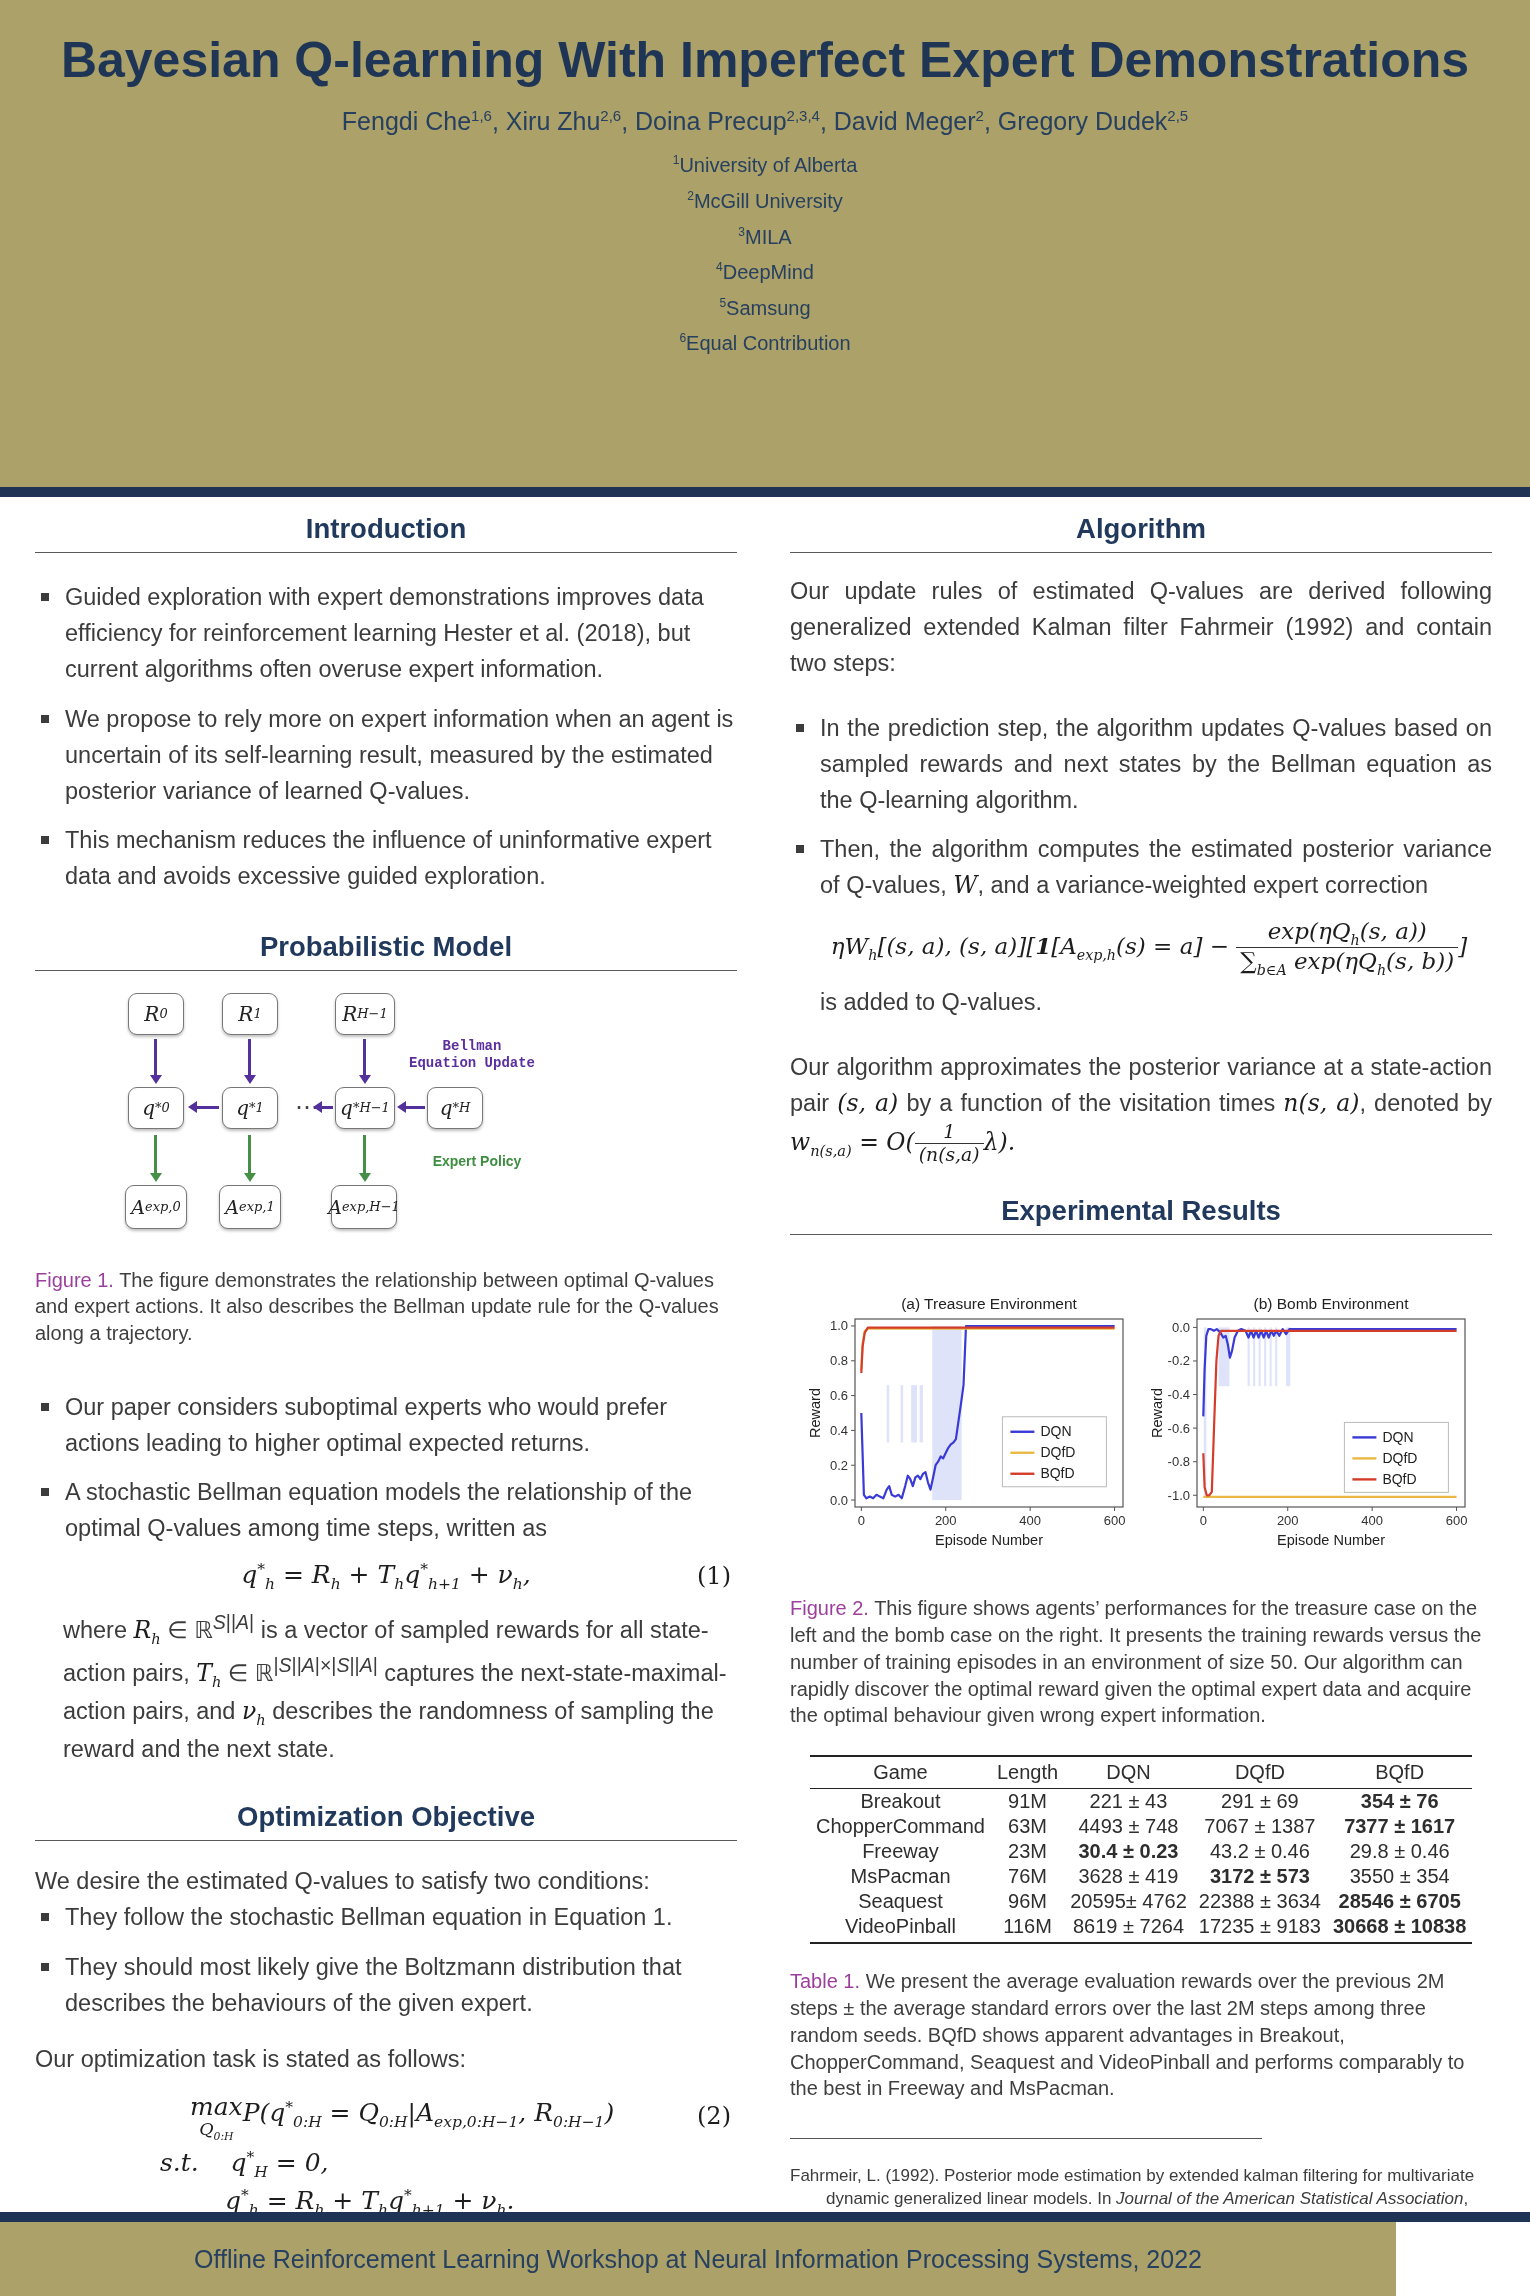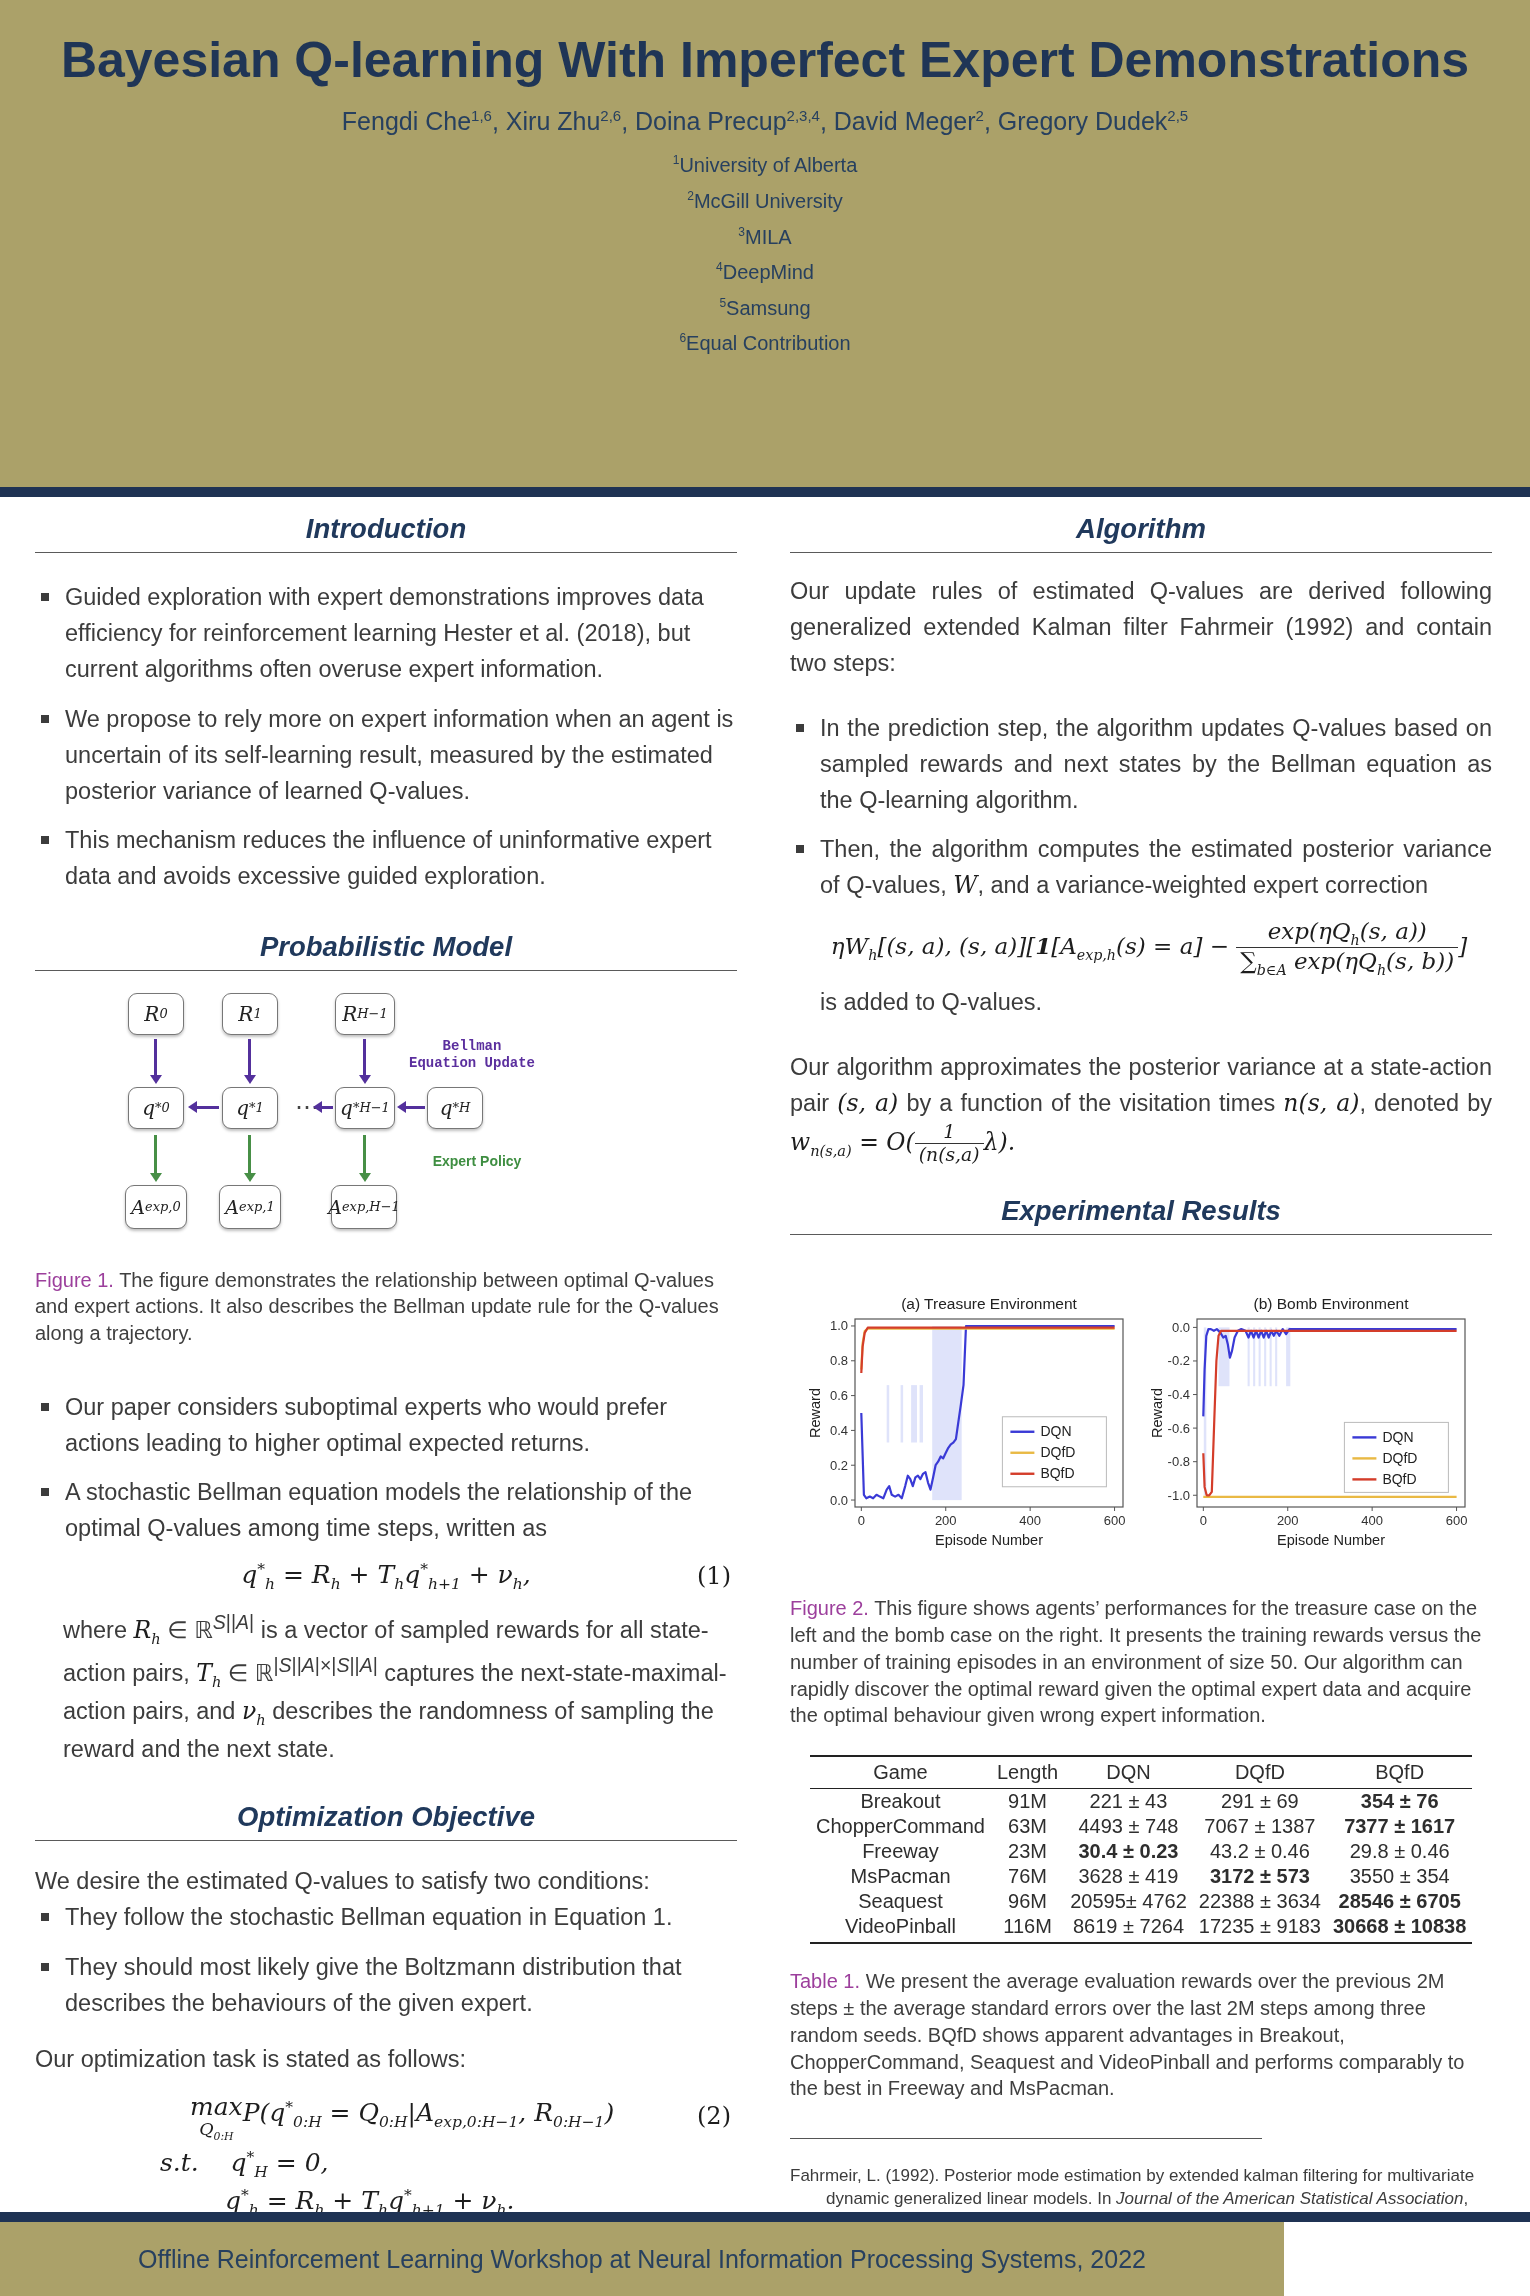--- a/index.html
+++ b/index.html
@@ -11,21 +11,21 @@
   .authors{margin-top:16px;font-size:25px;color:#27405f;}
   .authors sup{font-size:15px;}
   .affils{margin-top:12px;font-size:20px;line-height:1.78;color:#27405f;}
   .affils sup{font-size:12px;}
   .navy-bar{position:absolute;left:0;width:1530px;height:10px;background:#1f3354;}
   .bar-top{top:487px;} .bar-bottom{top:2212px;}
   
   .col{position:absolute;top:497px;height:1715px;overflow:hidden;}
   .col-left{left:35px;width:702px;}
   .col-right{left:790px;width:702px;}
-  h2.sec{font-size:27.5px;font-weight:700;color:#20395c;text-align:center;margin:0;font-style:italic;}
+  h2.sec{font-size:27.5px;font-weight:700;color:#20395c;text-align:center;margin:0;}
   .rule{border:none;border-top:1.8px solid #5a5a5a;margin:7px 0 0 0;}
   p.body, li.b{font-size:23.5px;line-height:1.54;color:#3c3c3c;}
   ul.blist{list-style:none;margin:0;padding:0;}
   li.b{position:relative;padding-left:30px;margin-bottom:13px;}
   li.b::before{content:"";position:absolute;left:6px;top:14px;width:8px;height:8px;background:#3c3c3c;}
   .just{text-align:justify;}
   
   .math{font-family:"DejaVu Serif",serif;font-style:italic;color:#1d1d1d;}
   .math sup,.math sub, i.m sup, i.m sub{font-size:0.62em;}
   i.m{font-family:"DejaVu Serif",serif;font-style:italic;color:#1d1d1d;}
@@ -68,21 +68,21 @@
   .lg{font-size:14px;fill:#222;}
   
   table.res{border-collapse:collapse;width:645px;margin:26px 0 0 20px;font-size:20px;color:#2e2e2e;}
   table.res th{font-weight:400;padding:4px 6px;border-top:2.6px solid #222;border-bottom:1.6px solid #222;}
   table.res td{padding:1px 6px;text-align:center;white-space:nowrap;}
   table.res tr.last td{border-bottom:2.6px solid #222;padding-bottom:4px;}
   
   .divider{border:none;border-top:1.6px solid #555;width:472px;margin:36px 0 0 0;}
   .ref{font-size:17px;line-height:1.32;color:#3c3c3c;padding-left:36px;text-indent:-36px;margin:0 0 10px 0;}
   
-  .poster-footer{position:absolute;top:2222px;left:0;width:1284px;height:74px;background:#aba169;
+  .poster-footer{position:absolute;top:2222px;left:0;width:1396px;height:74px;background:#aba169;
         display:flex;align-items:center;justify-content:center;}
   .poster-footer div{font-size:25px;color:#27405f;}
 </style>
 </head>
 <body>
 
 <div class="page">
 
   <div class="poster-header">
     <h1 class="poster-title">Bayesian Q-learning With Imperfect Expert Demonstrations</h1>

